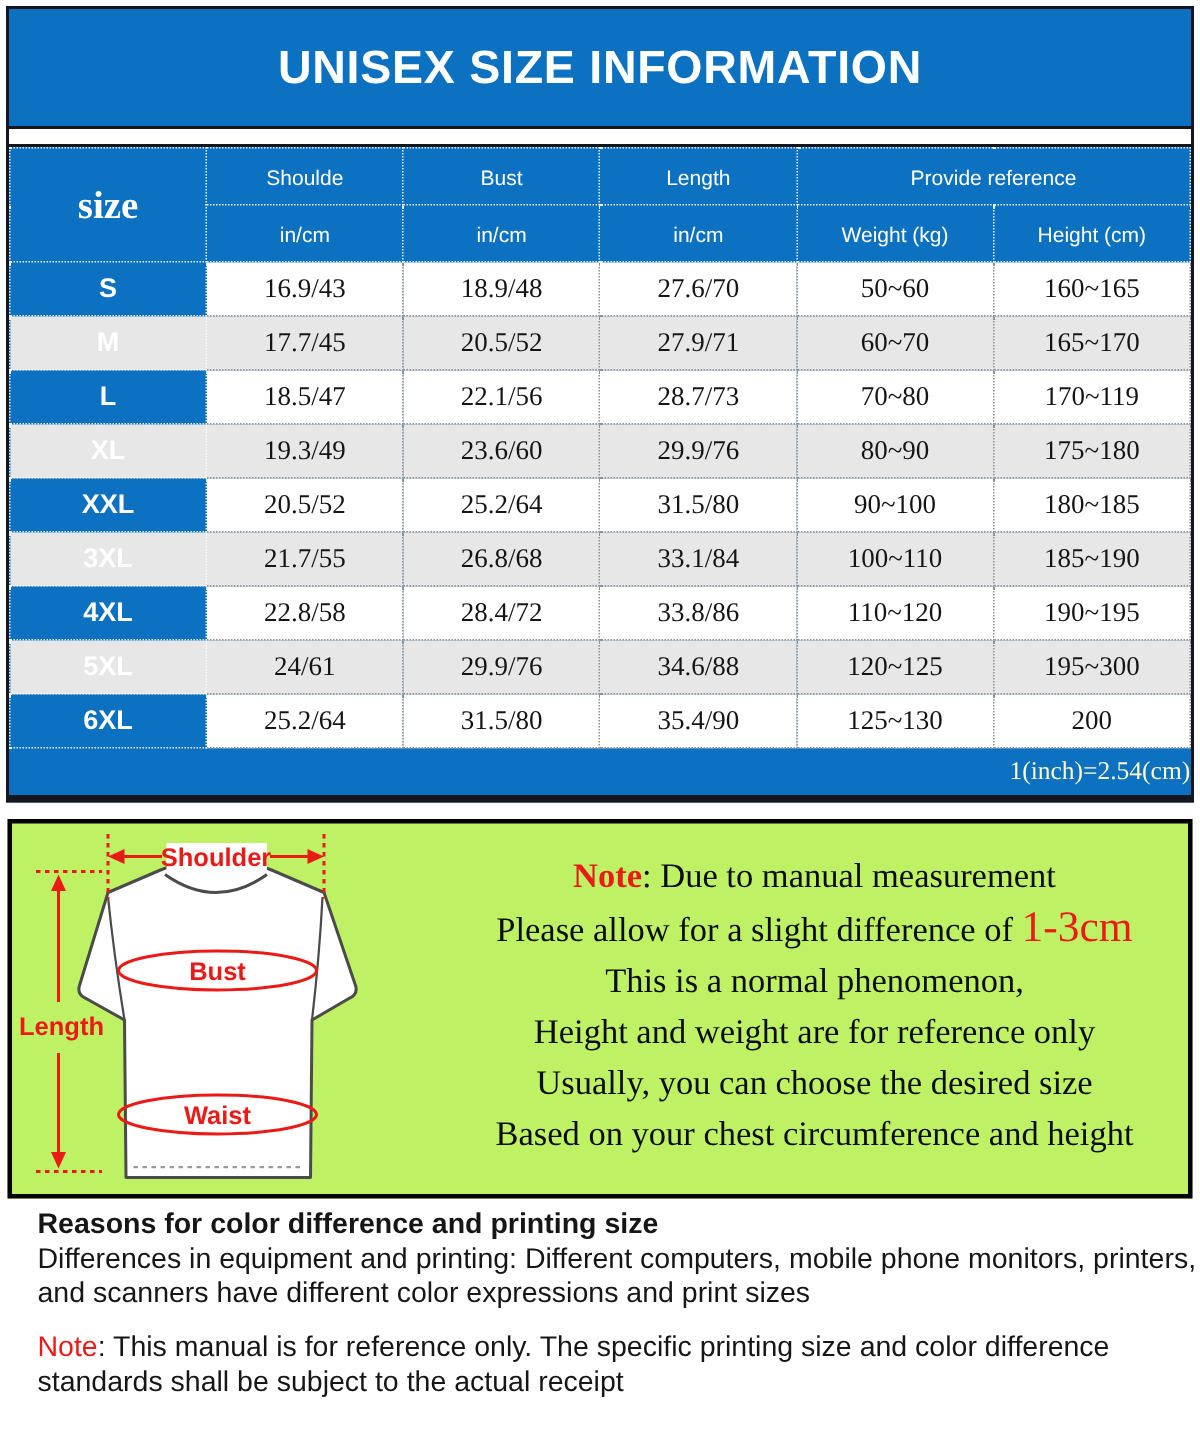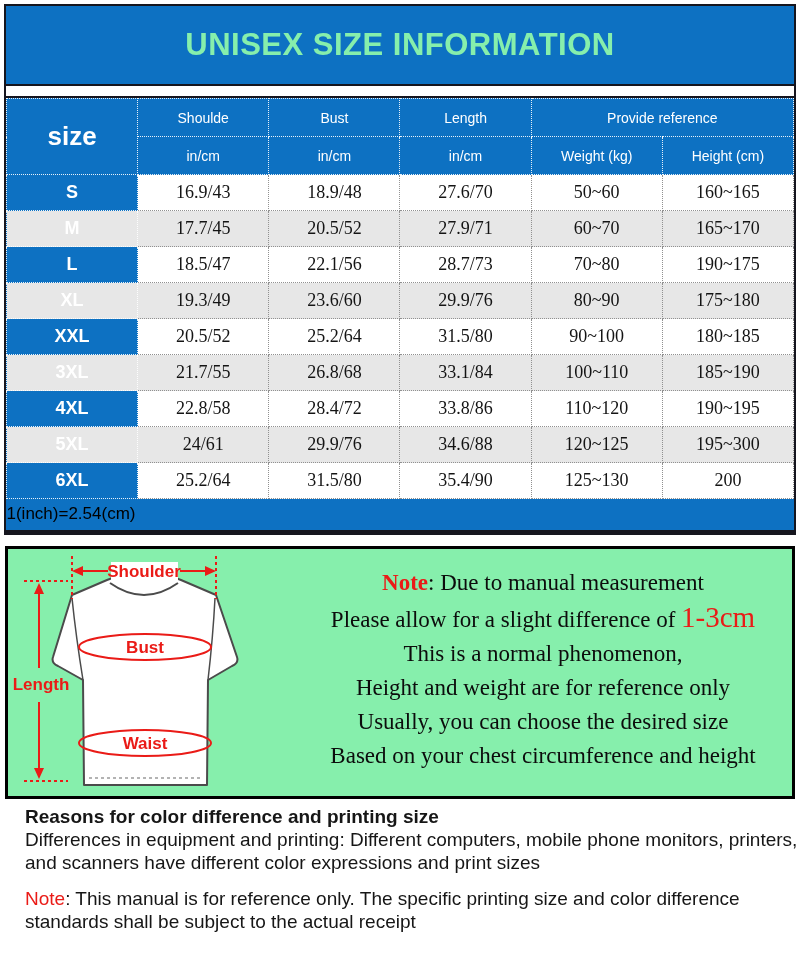--- a/index.html
+++ b/index.html
@@ -14,54 +14,54 @@
 
   
   .size-block{
     position:absolute;left:4px;top:4px;width:792px;
     border:2px solid var(--dark-border);
     border-bottom-width:5px;
     background:var(--primary-blue);
   }
   .title-band{
     height:78px;display:flex;align-items:center;justify-content:center;
-    background:var(--primary-blue);color:#86efac;
+    background:var(--primary-blue);color:#ffffff;
     font-size:31px;font-weight:bold;letter-spacing:.5px;
   }
   .white-strip{
     height:14px;background:#fff;
     border-top:2px solid var(--dark-border);
     border-bottom:2px solid var(--dark-border);
   }
   table.size-table{width:100%;border-collapse:collapse;table-layout:fixed;background:var(--primary-blue);}
   .size-table th{
     color:#fff;font-weight:normal;font-size:14px;height:38px;
     border:1px dotted rgba(255,255,255,.9);text-align:center;
   }
-  .size-table th.size-head{font-size:26px;font-weight:bold;}
+  .size-table th.size-head{font-size:26px;font-weight:bold;font-family:Liberation Serif, serif;}
   .size-table tbody td{
     height:36px;background:#fff;text-align:center;
     font-family:"Liberation Serif","DejaVu Serif",serif;
     font-size:18px;color:#141414;border:1px dotted #909090;
   }
   .size-table tbody tr.alt td{background:var(--alt-row);}
   .size-table tbody td.size-cell{
     background:var(--primary-blue);color:#fff;
     font-family:"Liberation Sans",sans-serif;font-weight:bold;font-size:18px;
     border:1px dotted rgba(255,255,255,.9);
   }
   .size-table tfoot td{
-    height:31px;background:var(--primary-blue);color:#000000;
-    text-align:left;font-size:17px;border:none;
+    height:31px;background:var(--primary-blue);color:#fef9c3;
+    text-align:right;font-size:17px;border:none;font-family:Liberation Serif, serif;
   }
 
   
   .diagram-box{
     position:absolute;left:5px;top:546px;width:790px;height:253px;
-    border:3px solid #000;background:#86efac;display:flex;align-items:center;
+    border:3px solid #000;background:#bef264;display:flex;align-items:center;
   }
   .tshirt-wrap{width:300px;height:247px;flex:none;}
   .note-area{
     flex:1;text-align:center;
     font-family:"Liberation Serif","DejaVu Serif",serif;
     font-size:23px;line-height:34px;color:#0c0c0c;padding:0 14px 6px 0;
   }
   .note-label{color:var(--accent-red);font-weight:bold;}
   .hl{color:var(--accent-red);font-size:29px;}
 
@@ -119,21 +119,21 @@
             <td>27.9/71</td>
             <td>60~70</td>
             <td>165~170</td>
           </tr>
           <tr>
             <td class="size-cell">L</td>
             <td>18.5/47</td>
             <td>22.1/56</td>
             <td>28.7/73</td>
             <td>70~80</td>
-            <td>190~175</td>
+            <td>170~119</td>
           </tr>
           <tr class="alt">
             <td class="size-cell">XL</td>
             <td>19.3/49</td>
             <td>23.6/60</td>
             <td>29.9/76</td>
             <td>80~90</td>
             <td>175~180</td>
           </tr>
           <tr>

